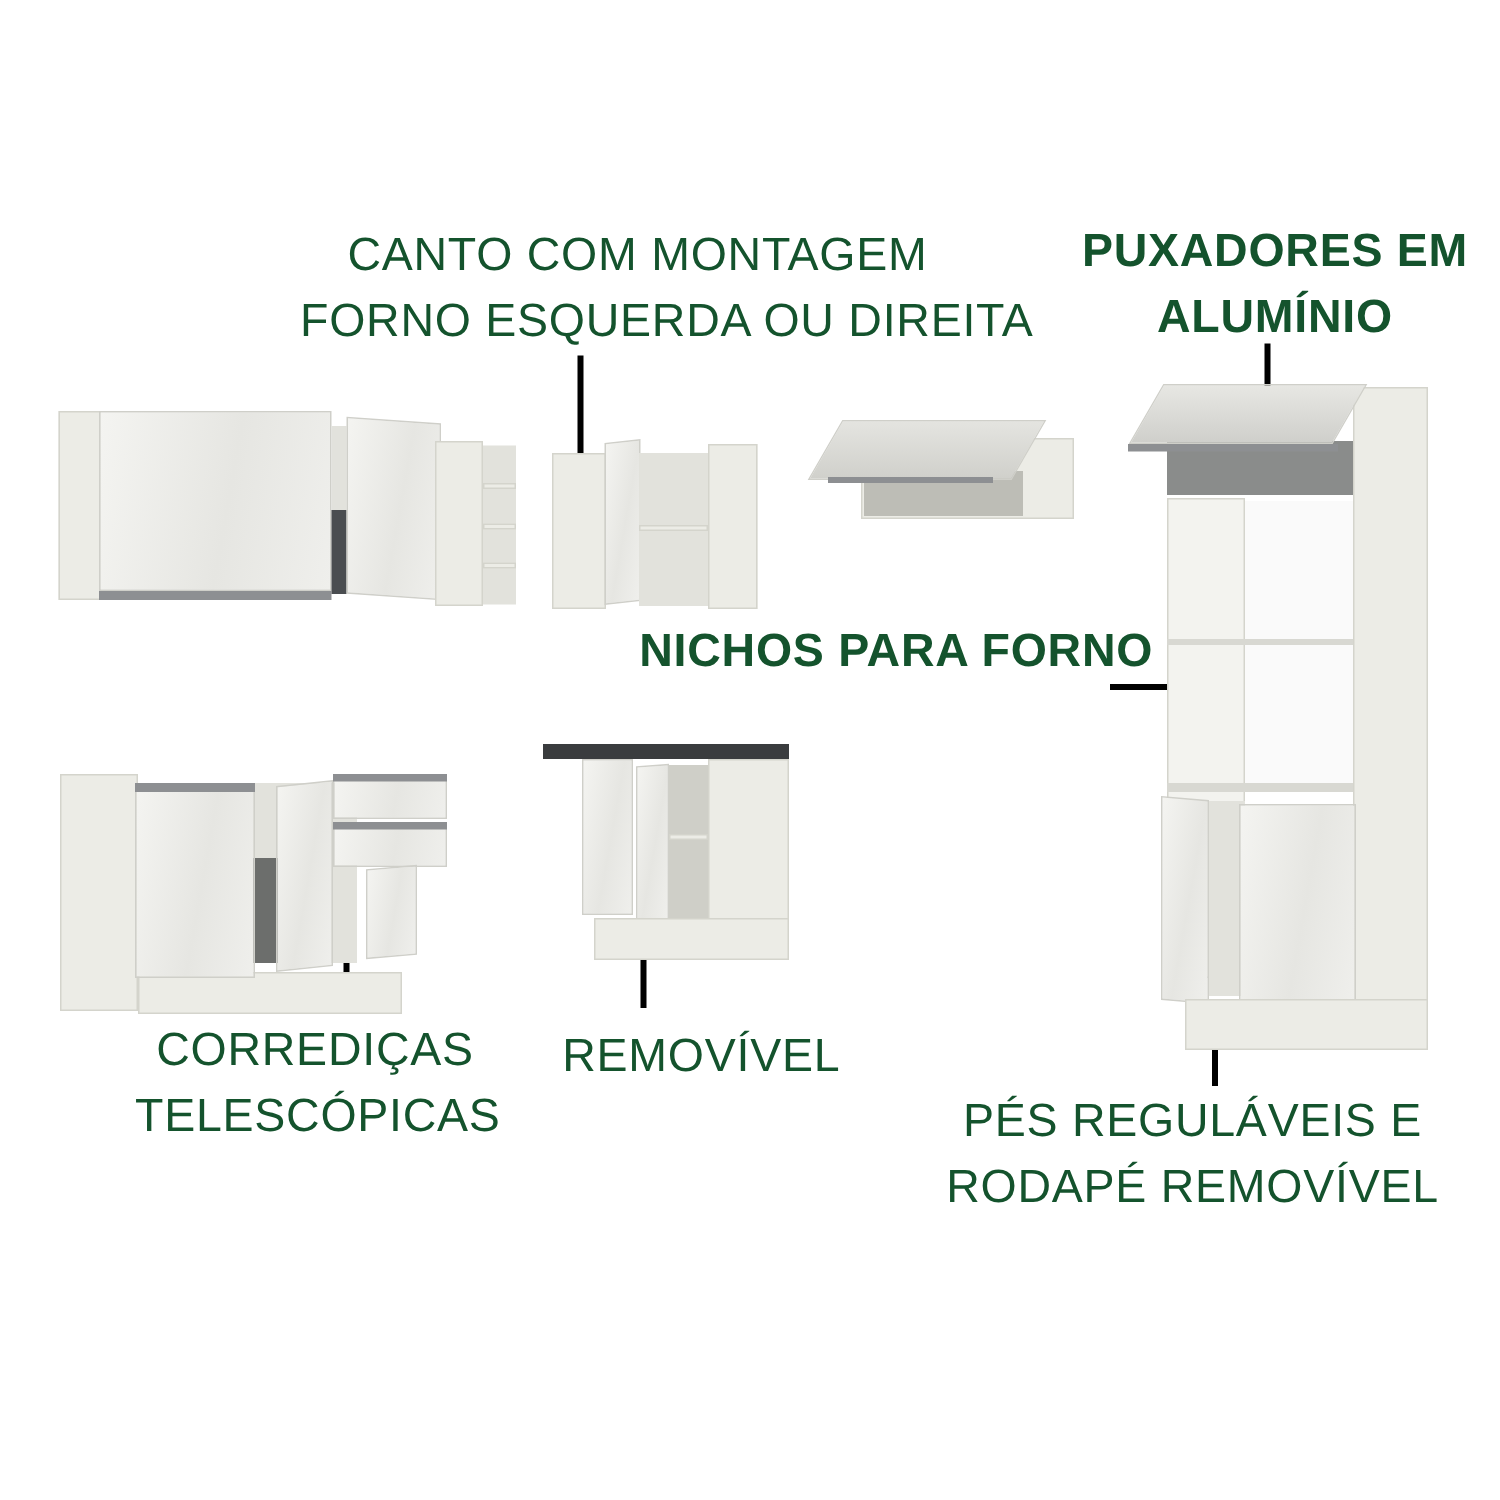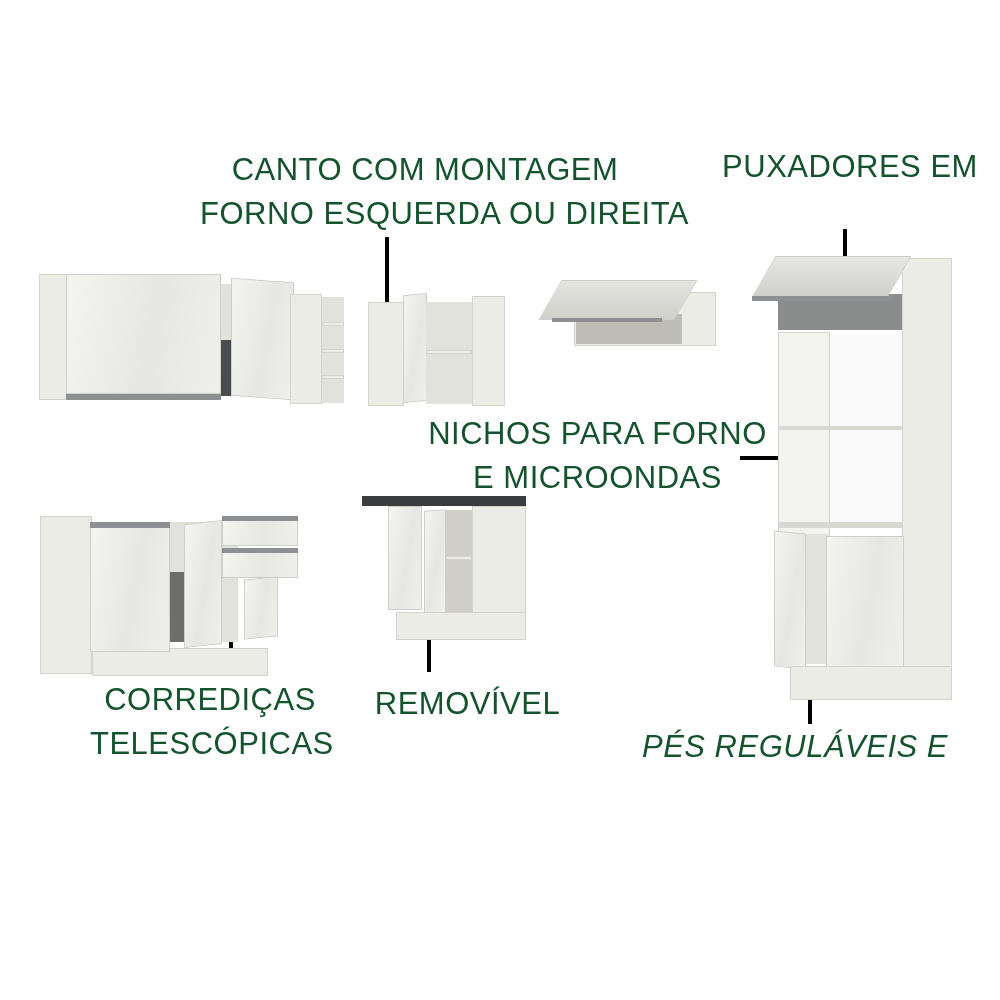--- a/index.html
+++ b/index.html
@@ -20,44 +20,45 @@
 </style>
 </head>
 <body>
 
 <div class="label" style="left:200px; top:148px; width:450px;">
   <span>CANTO COM MONTAGEM</span>
   <span>FORNO ESQUERDA OU DIREITA</span>
 </div>
 <div class="line" style="left:385px; top:237px; width:4px; height:82px;"></div>
 
-<div class="label" style="left:720px; top:145px; width:260px;">
+<div class="label" style="left:720px; top:145px; width:260px;font-weight:bold;">
   <span>PUXADORES EM</span>
+  <span>ALUMÍNIO</span>
 </div>
 <div class="line" style="left:843px; top:229px; width:4px; height:66px;"></div>
 
-<div class="label" style="left:425px; top:412px; width:345px;">
+<div class="label" style="left:425px; top:412px; width:345px;font-weight:bold;">
   <span>NICHOS PARA FORNO</span>
-  <span>E MICROONDAS</span>
 </div>
 <div class="line" style="left:740px; top:456px; width:118px; height:4px;"></div>
 
 <div class="label" style="left:90px; top:678px; width:240px;">
   <span>CORREDIÇAS</span>
   <span>TELESCÓPICAS</span>
 </div>
 <div class="line" style="left:229px; top:570px; width:4px; height:106px;"></div>
 
 <div class="label" style="left:360px; top:682px; width:215px;">
   <span>REMOVÍVEL</span>
 </div>
 <div class="line" style="left:427px; top:592px; width:4px; height:80px;"></div>
 
-<div class="label" style="left:630px; top:725px; width:330px;font-style:italic;">
+<div class="label" style="left:630px; top:725px; width:330px;">
   <span>PÉS REGULÁVEIS E</span>
+  <span>RODAPÉ REMOVÍVEL</span>
 </div>
 <div class="line" style="left:808px; top:674px; width:4px; height:50px;"></div>
 
 <div class="abs" style="left:39px; top:274px; width:218px; height:128px;">
   <div class="abs carcass" style="left:0; top:0; width:28px; height:126px;"></div>
   <div class="abs door" style="left:27px; top:0; width:155px; height:120px;"></div>
   <div class="abs handle" style="left:27px; top:120px; width:155px; height:6px;"></div>
   <div class="abs inner" style="left:182px; top:10px; width:10px; height:112px;"></div>
   <div class="abs dark" style="left:182px; top:66px; width:10px; height:56px;"></div>
   <div class="abs door" style="left:192px; top:6px; width:63px; height:118px; transform: skewY(4deg);"></div>

